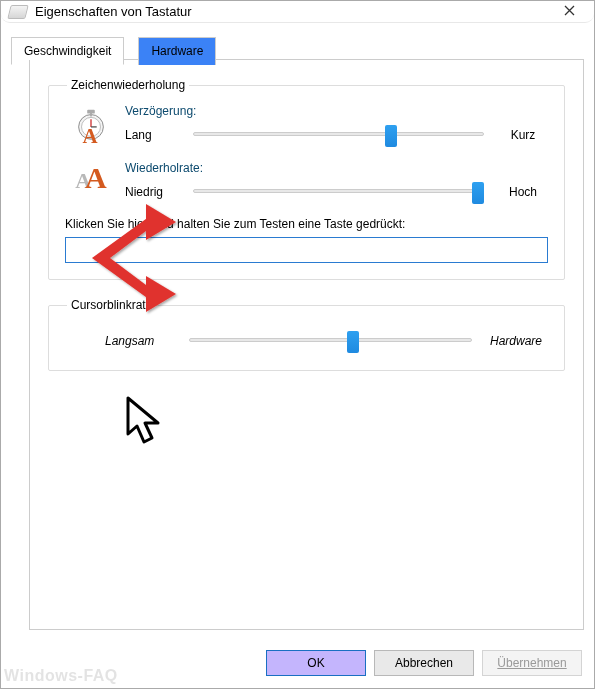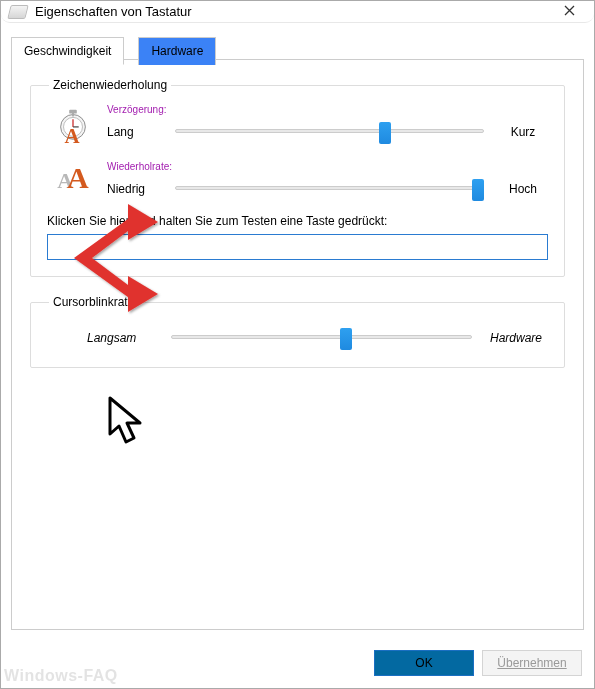--- a/index.html
+++ b/index.html
@@ -49,20 +49,21 @@
     border-bottom:none; background:#fdfdfd; position:relative; top:6px;
     margin-right:14px;
   }
   .tab.active { background:#fff; border-bottom:1px solid #fff; }
   .tab.inactive { background:#3b82f6; }
 
   .tabpanel {
     border:1px solid #ccc; border-top:none; padding:18px 18px 14px 18px;
     flex:1; display:flex; flex-direction:column; gap:18px;
     position:relative;
+    margin-left:18px;
   }
 
   fieldset.group {
     border:1px solid #ddd; border-radius:2px; padding:12px 16px 16px 16px; margin:0;
     position:relative;
   }
   fieldset.group > legend {
     font-size:12px; color:#000; padding:0 4px; margin-left:2px;
   }
   .slider-wrap { display:flex; align-items:center; gap:14px; flex:1; }
@@ -81,21 +82,21 @@
     background:linear-gradient(180deg,#2ea0f0,#1f8ae0);
     border-radius:2px;
     transform:translateX(-6px);
   }
 
   .repeat-block {
     display:flex; gap:8px; align-items:flex-start; margin-bottom:14px;
   }
   .repeat-block .icon-col { width:52px; display:flex; justify-content:center; align-items:flex-start; padding-top:2px;}
   .repeat-block .ctl-col { flex:1; display:flex; flex-direction:column; gap:6px; }
-  .ctl-heading { font-size:10px; color:#a21caf; }
+  .ctl-heading { font-size:12px; color:#0c4a6e; }
 
   .clock-icon svg { width:38px; height:38px; }
   .aa-icon { font-family:"Times New Roman",serif; font-weight:600; line-height:1;}
   .aa-icon .small { font-size:22px; color:#b8b8b8; }
   .aa-icon .big { font-size:30px; color:#d45a1f; margin-left:-6px;}
 
   .testbox {
     margin-top:6px;
     display:flex; flex-direction:column; gap:6px;
   }
@@ -104,21 +105,21 @@
     font-size:12px; outline:none;
   }
 
   .button-row {
     display:flex; justify-content:flex-end; gap:8px; padding:10px 12px 12px 0;
   }
   .button-row button {
     min-width:100px; height:26px; font-size:12px;
     background:#e9e9e9; border:1px solid #b8b8b8; color:#000;
   }
-  .button-row button.primary { border:1px solid #1a6fc2; background:#0369a1; }
+  .button-row button.primary { border:1px solid #1a6fc2; background:#c4b5fd; }
   .button-row button.disabled { color:#9a9a9a; border-color:#d4d4d4; background:#f4f4f4;text-decoration:underline;}
 
   
   .annot { position:absolute; left:42px; top:138px; width:120px; height:120px; pointer-events:none;}
   .annot svg { width:100%; height:100%; overflow:visible; }
 
   
   .cursor { position:absolute; left:120px; top:422px; width:44px; height:56px; pointer-events:none;}
   .cursor svg { width:100%; height:100%; }
 
@@ -241,17 +242,18 @@
             <path d="M6 4 L6 40 L15 32 L22 48 L30 44 L23 29 L36 29 Z" fill="#fff" stroke="#000" stroke-width="3" stroke-linejoin="round"></path>
           </g>
         </svg>
       </div>
 
     </div>
   </div>
 
   <div class="button-row">
     <button class="primary">OK</button>
+    <button>Abbrechen</button>
     <button class="disabled">Übernehmen</button>
   </div>
 
   <div class="watermark">Windows-FAQ</div>
 </div>
 
 </body></html>

